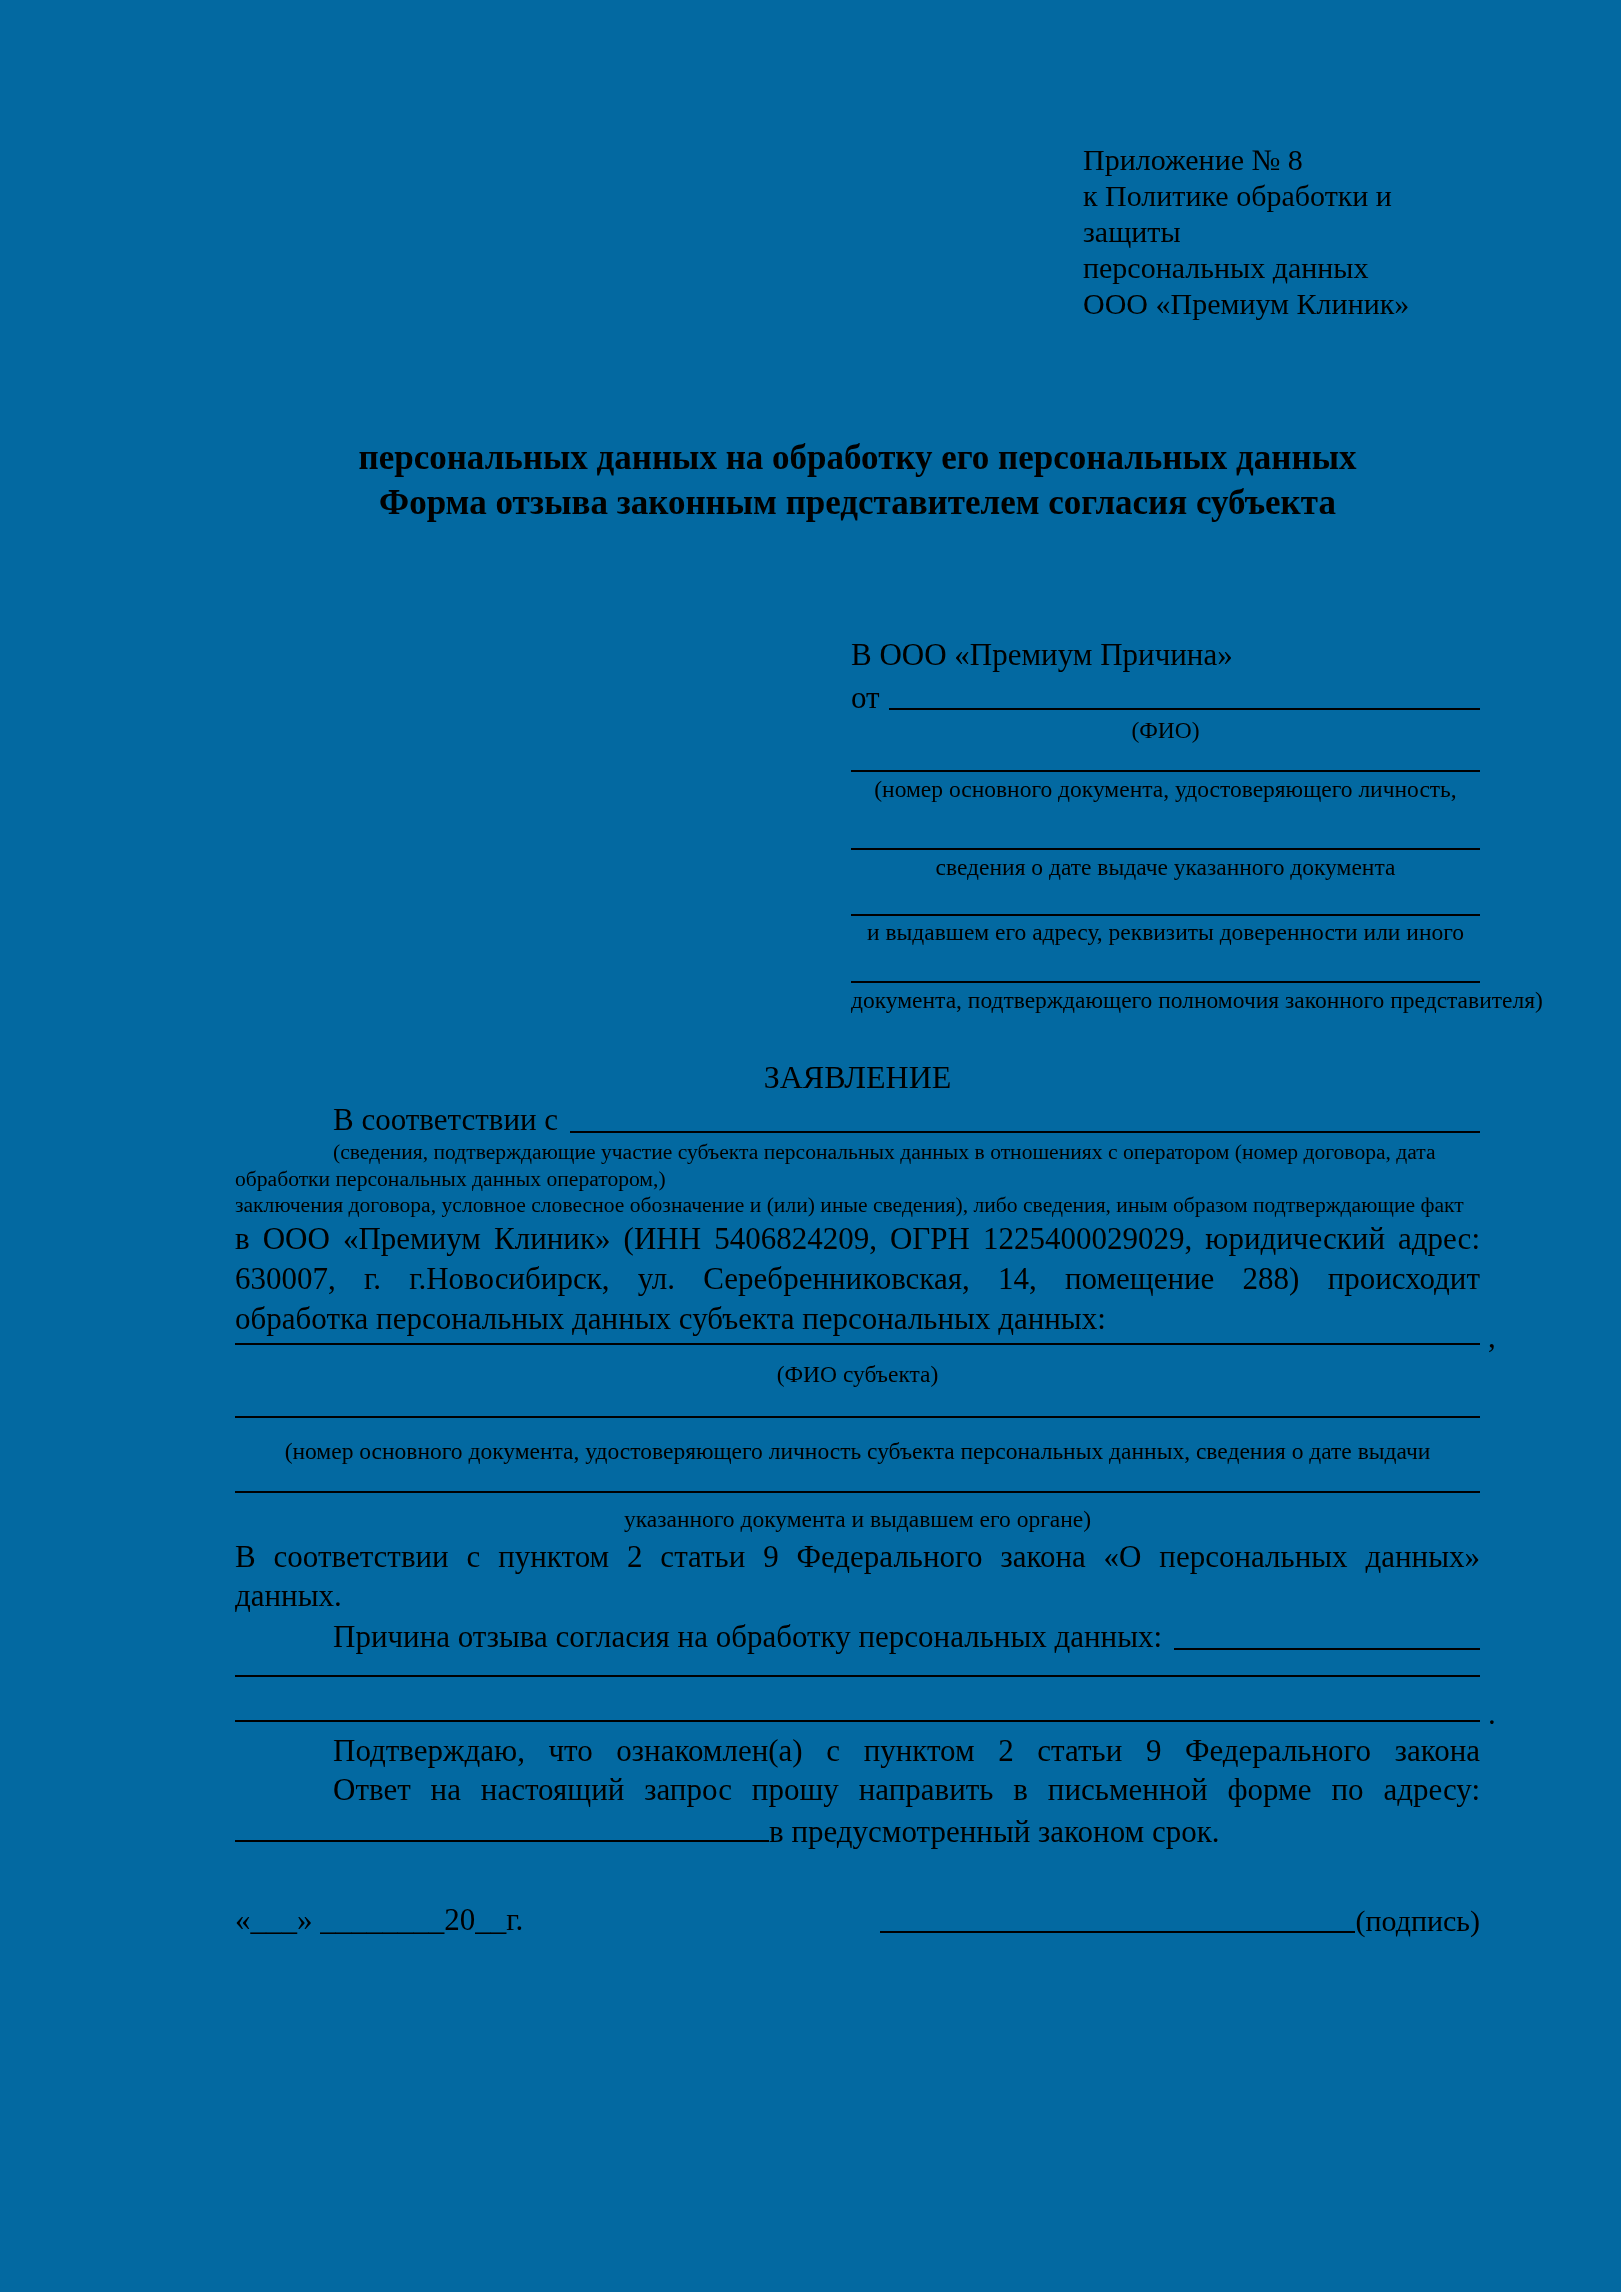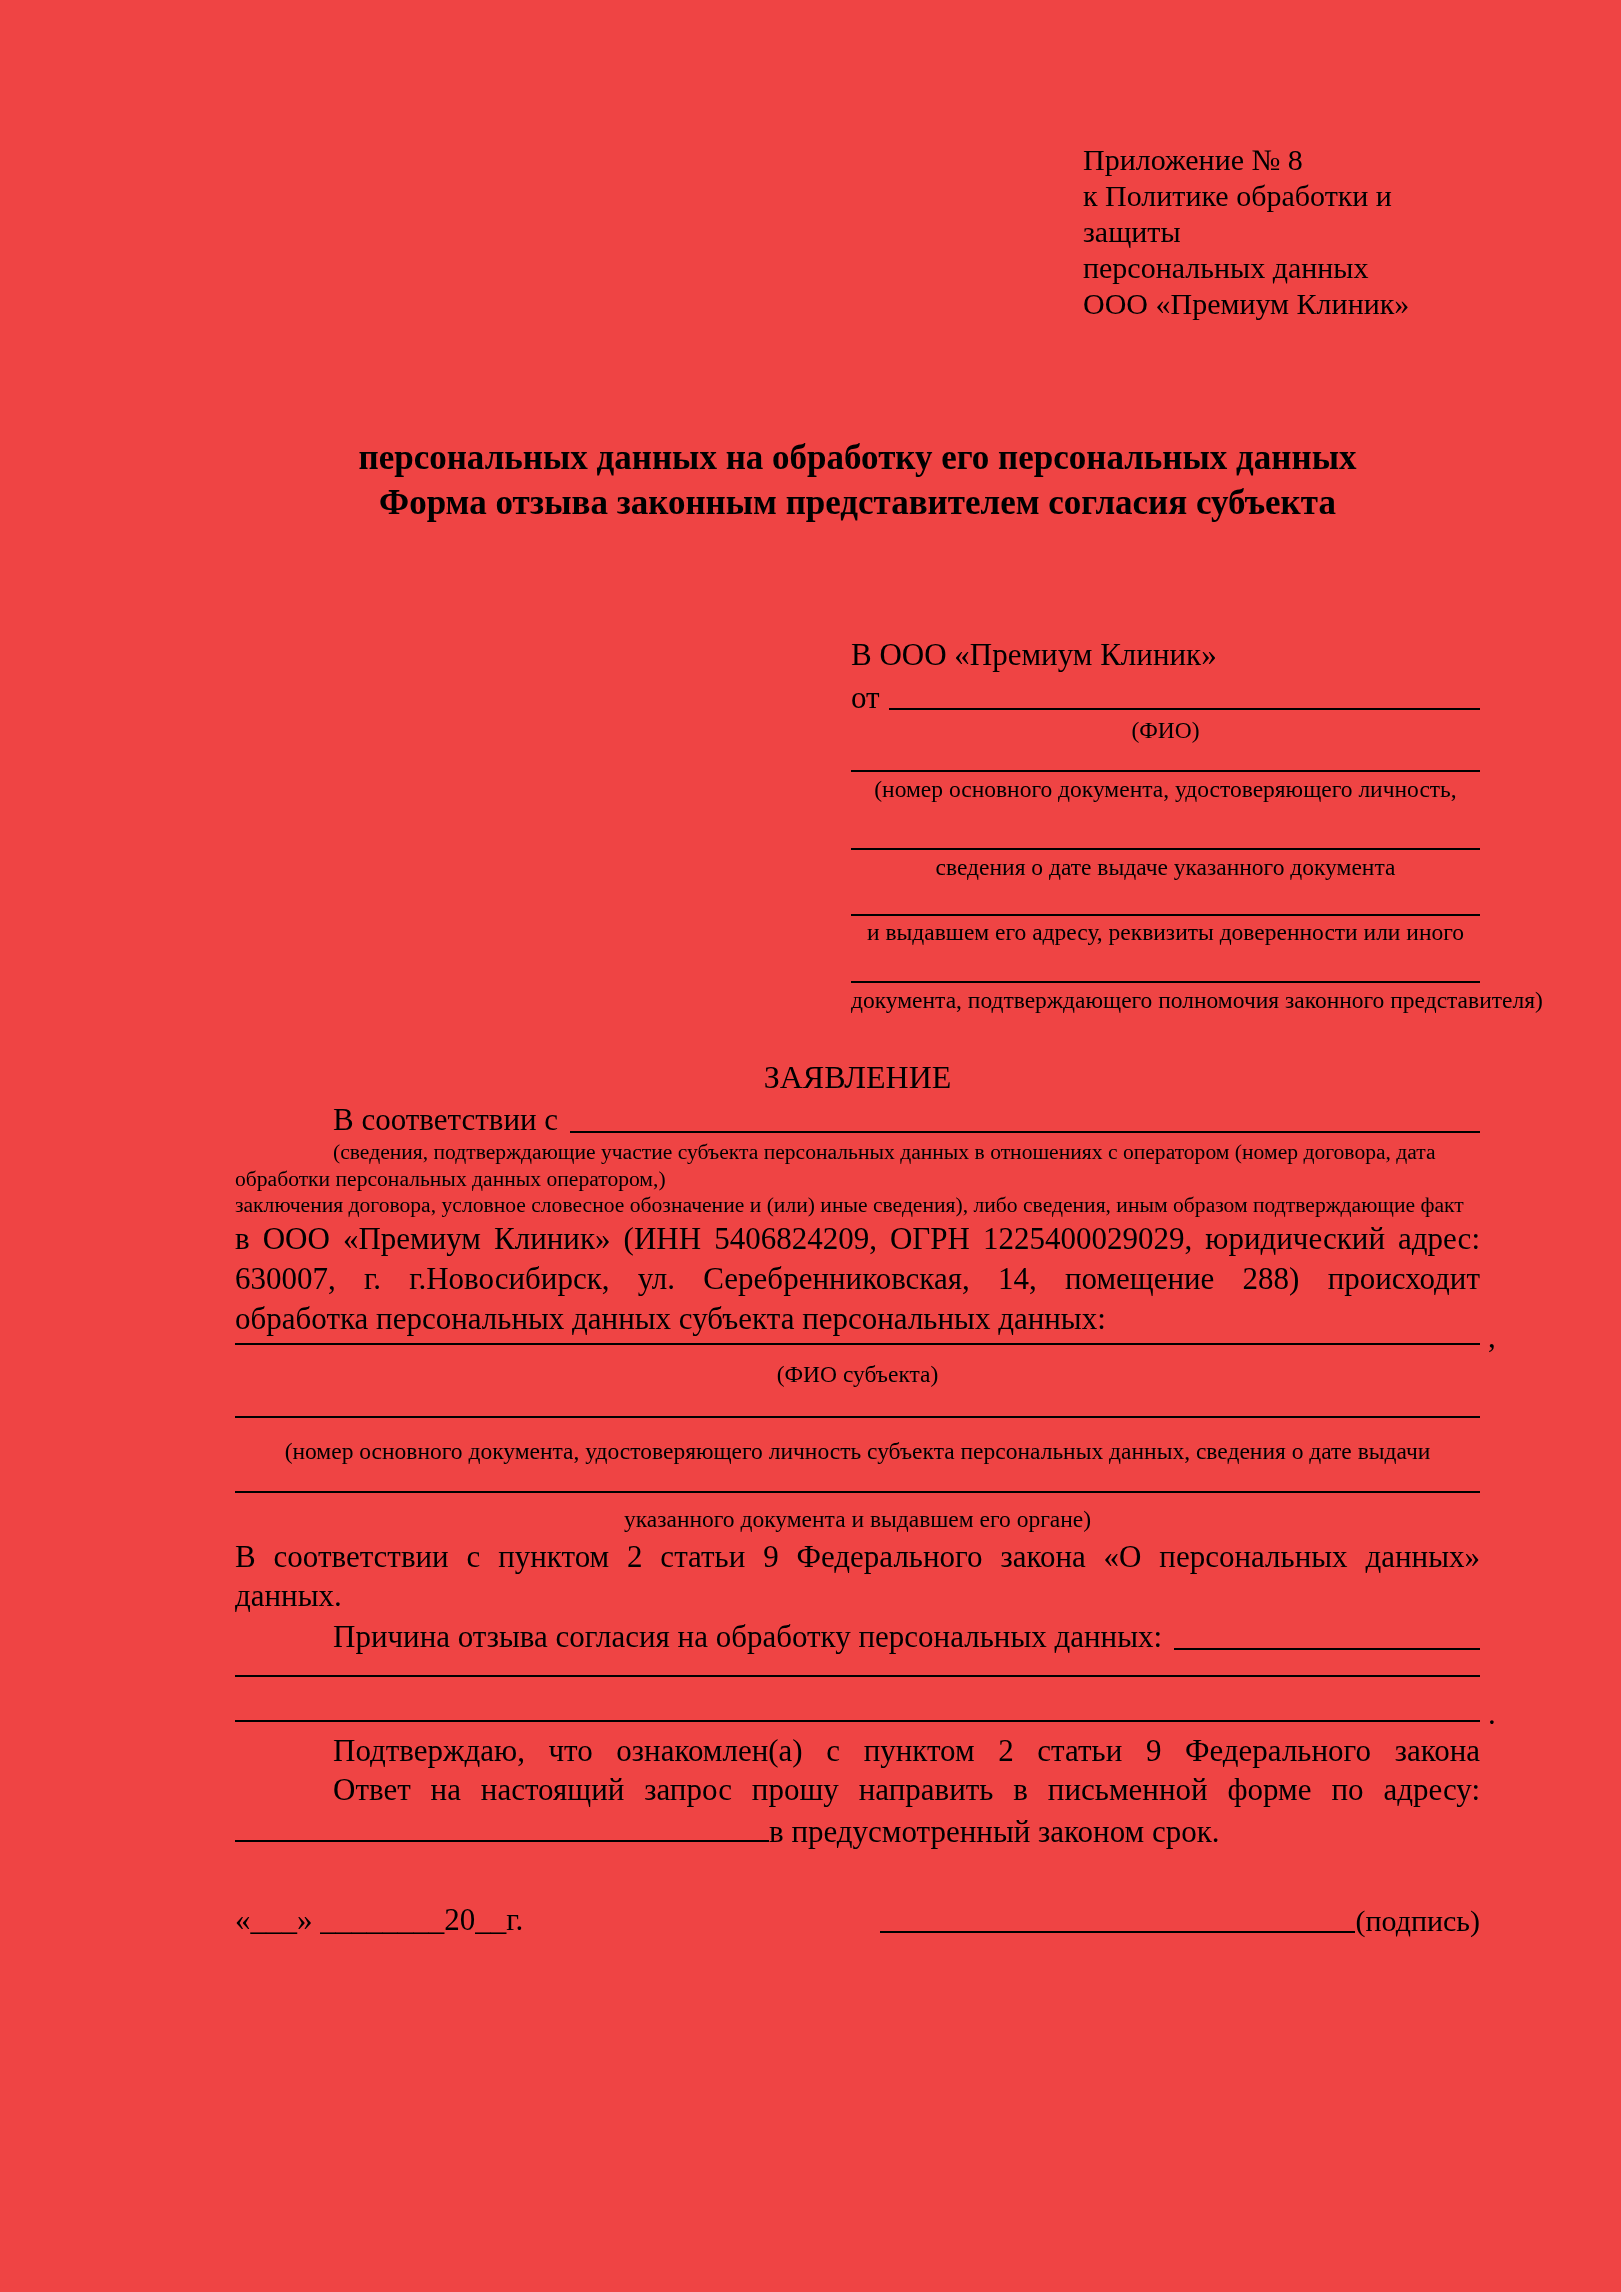--- a/index.html
+++ b/index.html
@@ -1,21 +1,21 @@
 <!DOCTYPE html>
 <html><head>
 <meta charset="utf-8">
 <style>
   * { margin:0; padding:0; box-sizing:border-box; }
   html,body { background:#e9e9e9; }
   .page {
     position:relative;
     width:1621px; height:2293px;
     margin:0 auto;
-    background:#ef4444;
+    background:#0369a1;
     color:#000000;
     font-family:"Liberation Serif","DejaVu Serif",serif;
     overflow:hidden;
   }
   .content {
     position:absolute;
     left:235px; top:142px;
     width:1245px;
   }
   
@@ -72,21 +72,21 @@
       <div>персональных данных</div>
       <div>ООО «Премиум Клиник»</div>
     </div>
 
     <div class="doc-title">
       <div>персональных данных на обработку его персональных данных</div>
       <div>Форма отзыва законным представителем согласия субъекта</div>
     </div>
 
     <div class="addressee">
-      <div class="to-line">В ООО «Премиум Клиник»</div>
+      <div class="to-line">В ООО «Премиум Причина»</div>
       <div class="from-row">
         <span class="lbl">от</span>
         <span class="fill"></span>
       </div>
       <div class="cap">(ФИО)</div>
       <div class="fline f1"></div>
       <div class="cap cap-mt">(номер основного документа, удостоверяющего личность,</div>
       <div class="fline f2"></div>
       <div class="cap cap-mt">сведения о дате выдаче указанного документа</div>
       <div class="fline f3"></div>

